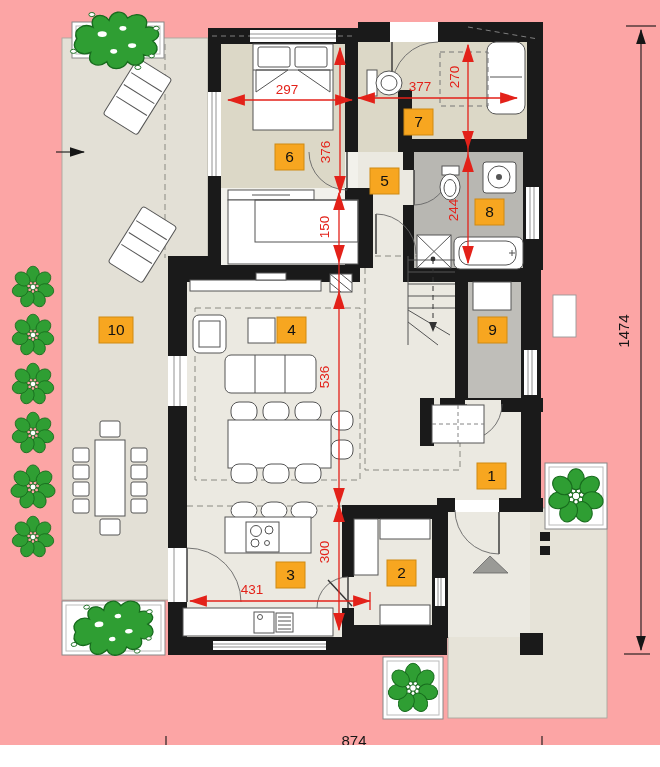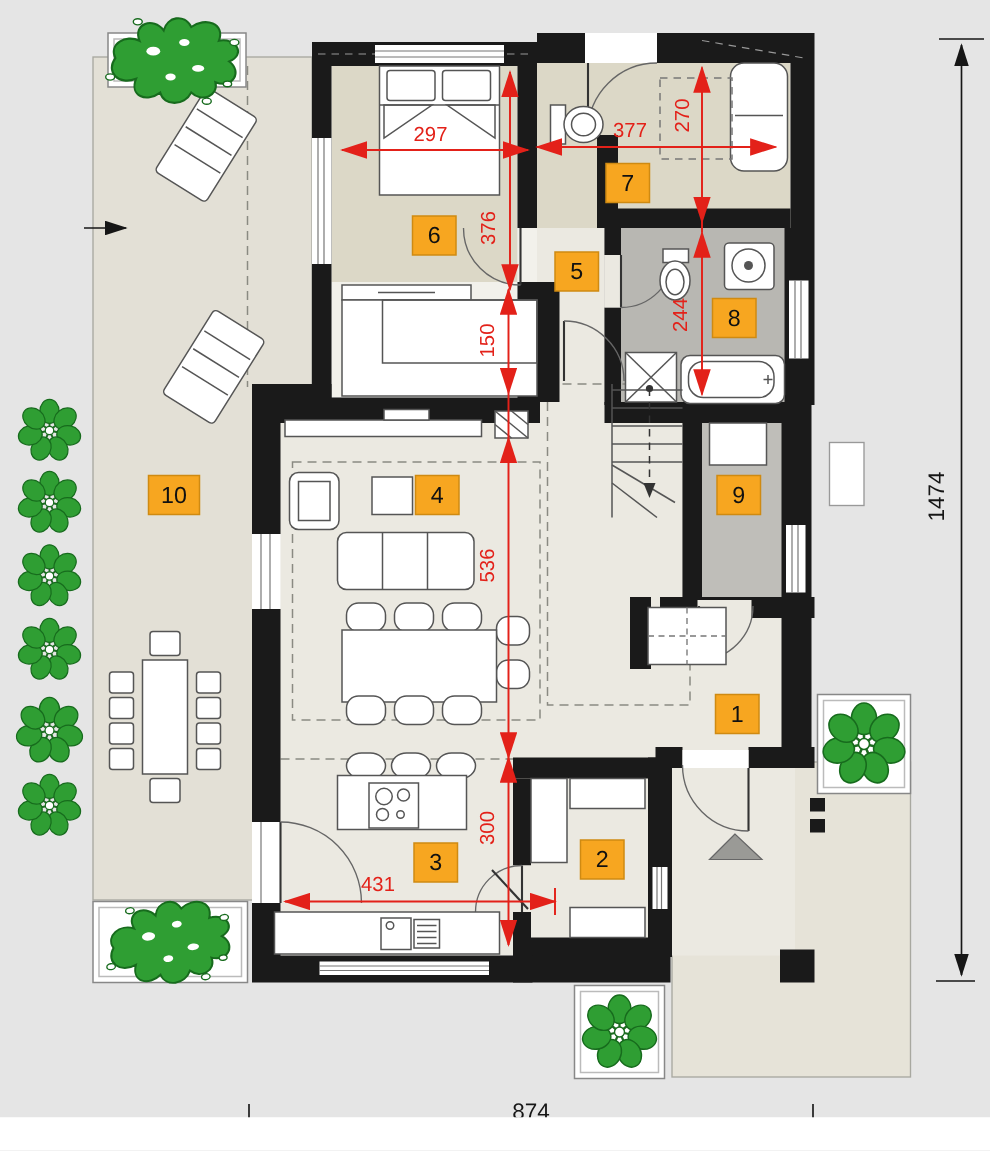--- a/index.html
+++ b/index.html
@@ -1,16 +1,16 @@
 <!DOCTYPE html>
 <html><head>
 <meta charset="utf-8">
 <style>
   html,body{margin:0;padding:0;background:#fff;}
-  #stage{position:relative;width:660px;height:745px;background:#e5e5e5;overflow:hidden;}
+  #stage{position:relative;width:660px;height:745px;background:#fca5a5;overflow:hidden;}
   svg{display:block;}
   text{font-family:"Liberation Sans","DejaVu Sans",sans-serif;}
   .dimr{fill:#e32119;font-size:13.5px;}
   .dimb{fill:#161616;font-size:15px;}
   .roomnum{fill:#111;font-size:15.5px;}
   .wall{fill:#1a1a1a;}
   .furn{fill:#ffffff;stroke:#555;stroke-width:1;}
   .furn2{fill:none;stroke:#555;stroke-width:1;}
   .door{fill:none;stroke:#666;stroke-width:0.9;}
   .leaf{stroke:#333;stroke-width:1.4;}

